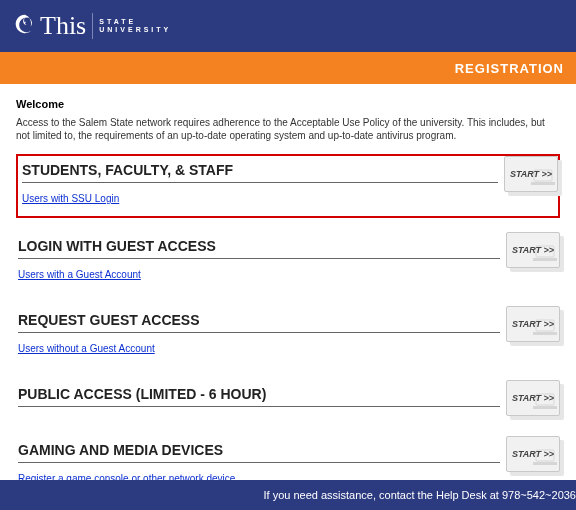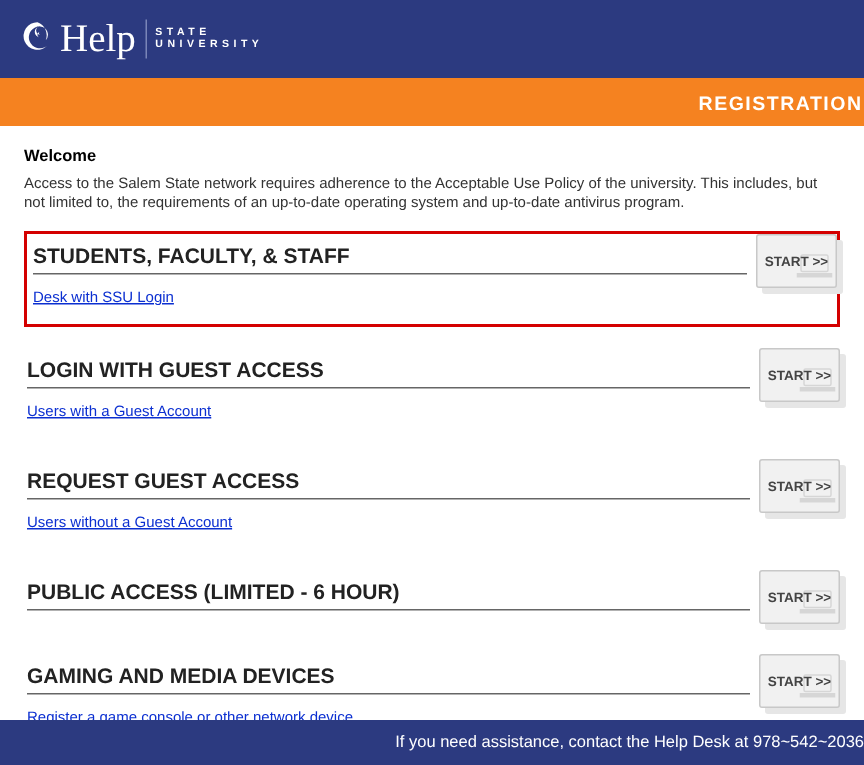--- a/index.html
+++ b/index.html
@@ -17,21 +17,21 @@
 .logo-text { font-family: Georgia, 'Times New Roman', serif; font-size: 26px; letter-spacing: 0px; font-weight: normal; }
 .logo-divider { border-left: 1px solid #7a85b8; height: 26px; margin: 0 6px; }
 .logo-sub { font-size: 7px; letter-spacing: 3px; line-height: 8px; text-transform: uppercase; font-weight: bold; color:#fff; }
 
 .orange-bar {
   background: #f58220;
   height: 32px;
   display: flex;
   align-items: center;
   justify-content: flex-end;
-  padding-right: 5px;
+  padding-right: 16px;
   color: #fff;
   font-weight: bold;
   font-size: 13px;
   letter-spacing: 1px;
   overflow: hidden;
 }
 .orange-bar span { margin-right: -4px; }
 
 .content { padding: 14px 16px 10px 16px; }
 .welcome-h { font-size: 11px; font-weight: bold; margin-bottom: 6px; }
@@ -51,20 +51,21 @@
   background: #f1f1f1;
   border: 1px solid #c8c8c8;
   border-radius: 2px;
   display: flex;
   align-items: center;
   justify-content: center;
   font-size: 9px;
   font-weight: bold;
   color: #444;
   box-shadow: 4px 4px 0 #e6e6e6;
+  font-style: italic;
 }
 .start-btn .icon { position:absolute; right:2px; bottom:2px; opacity:0.25; }
 .start-btn .icon svg { width:24px; height:18px; }
 
 .footer {
   background: #2c3a80;
   height: 30px;
   width: 100%;
   position: absolute;
   bottom: 0;
@@ -79,40 +80,40 @@
 </head>
 <body>
 
 <div class="header">
   <div class="logo-wrap">
     <span>
       <svg class="logo-swirl" viewBox="0 0 24 24">
           <path fill="#fff" d="M12 2a10 10 0 1 0 7 17 8 8 0 1 1-5-14 4 4 0 0 0 0 8 2 2 0 1 1 0-4 1 1 0 0 0 0 2 3 3 0 0 1 0-6 6 6 0 0 1 4 10 10 10 0 0 0-6-13z"></path>
         </svg>
     </span>
-    <span class="logo-text">Help</span>
+    <span class="logo-text">This</span>
     <span class="logo-divider"></span>
     <span class="logo-sub">
       <div>STATE</div>
       <div>UNIVERSITY</div>
     </span>
   </div>
 </div>
 
 <div class="orange-bar">
   <span>REGISTRATION</span>
 </div>
 
 <div class="content">
   <div class="welcome-h">Welcome</div>
   <div class="welcome-p">Access to the Salem State network requires adherence to the Acceptable Use Policy of the university. This includes, but not limited to, the requirements of an up-to-date operating system and up-to-date antivirus program.</div>
 
   <div class="option highlight">
     <div class="opt-title">STUDENTS, FACULTY, &amp; STAFF</div>
-    <a class="opt-link">Desk with SSU Login</a>
+    <a class="opt-link">Users with SSU Login</a>
     <div class="start-btn">
       <span>START &gt;&gt;</span>
       <span class="icon"><svg viewBox="0 0 24 18">
             <rect x="3" y="1" width="18" height="11" rx="1" fill="none" stroke="#888"></rect>
             <rect x="0" y="13" width="24" height="3" fill="#888"></rect>
           </svg></span>
     </div>
   </div>
 
   <div class="option">

